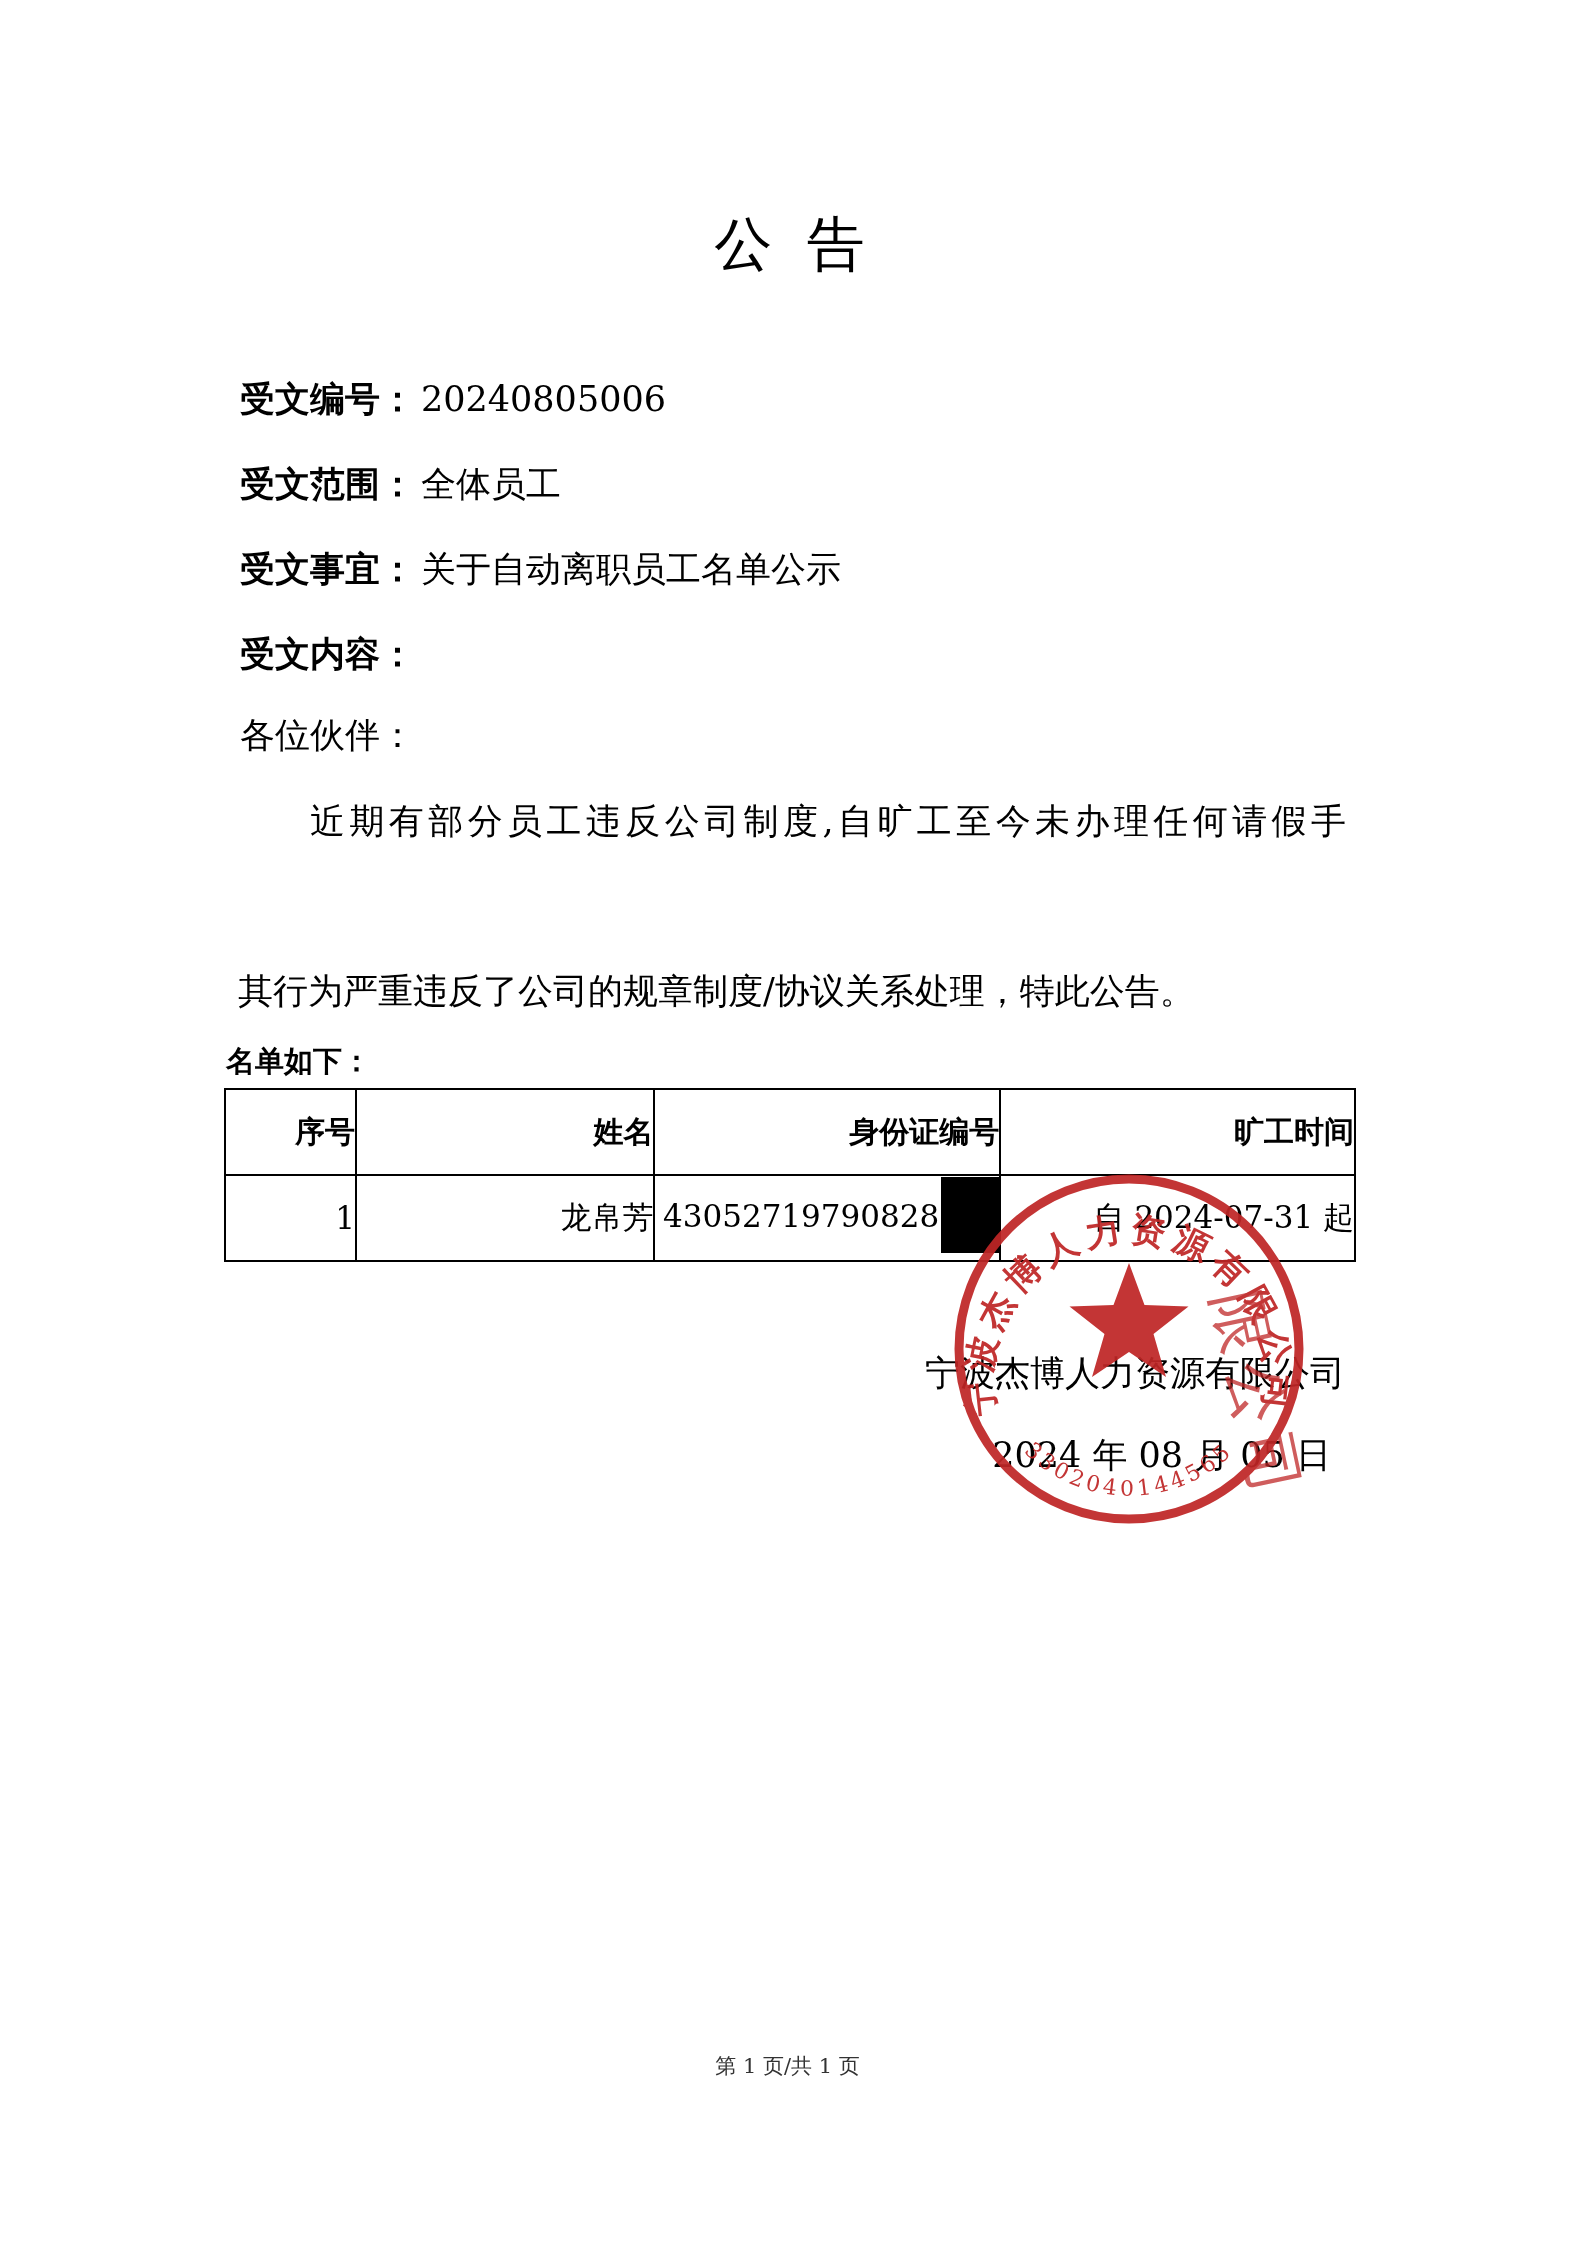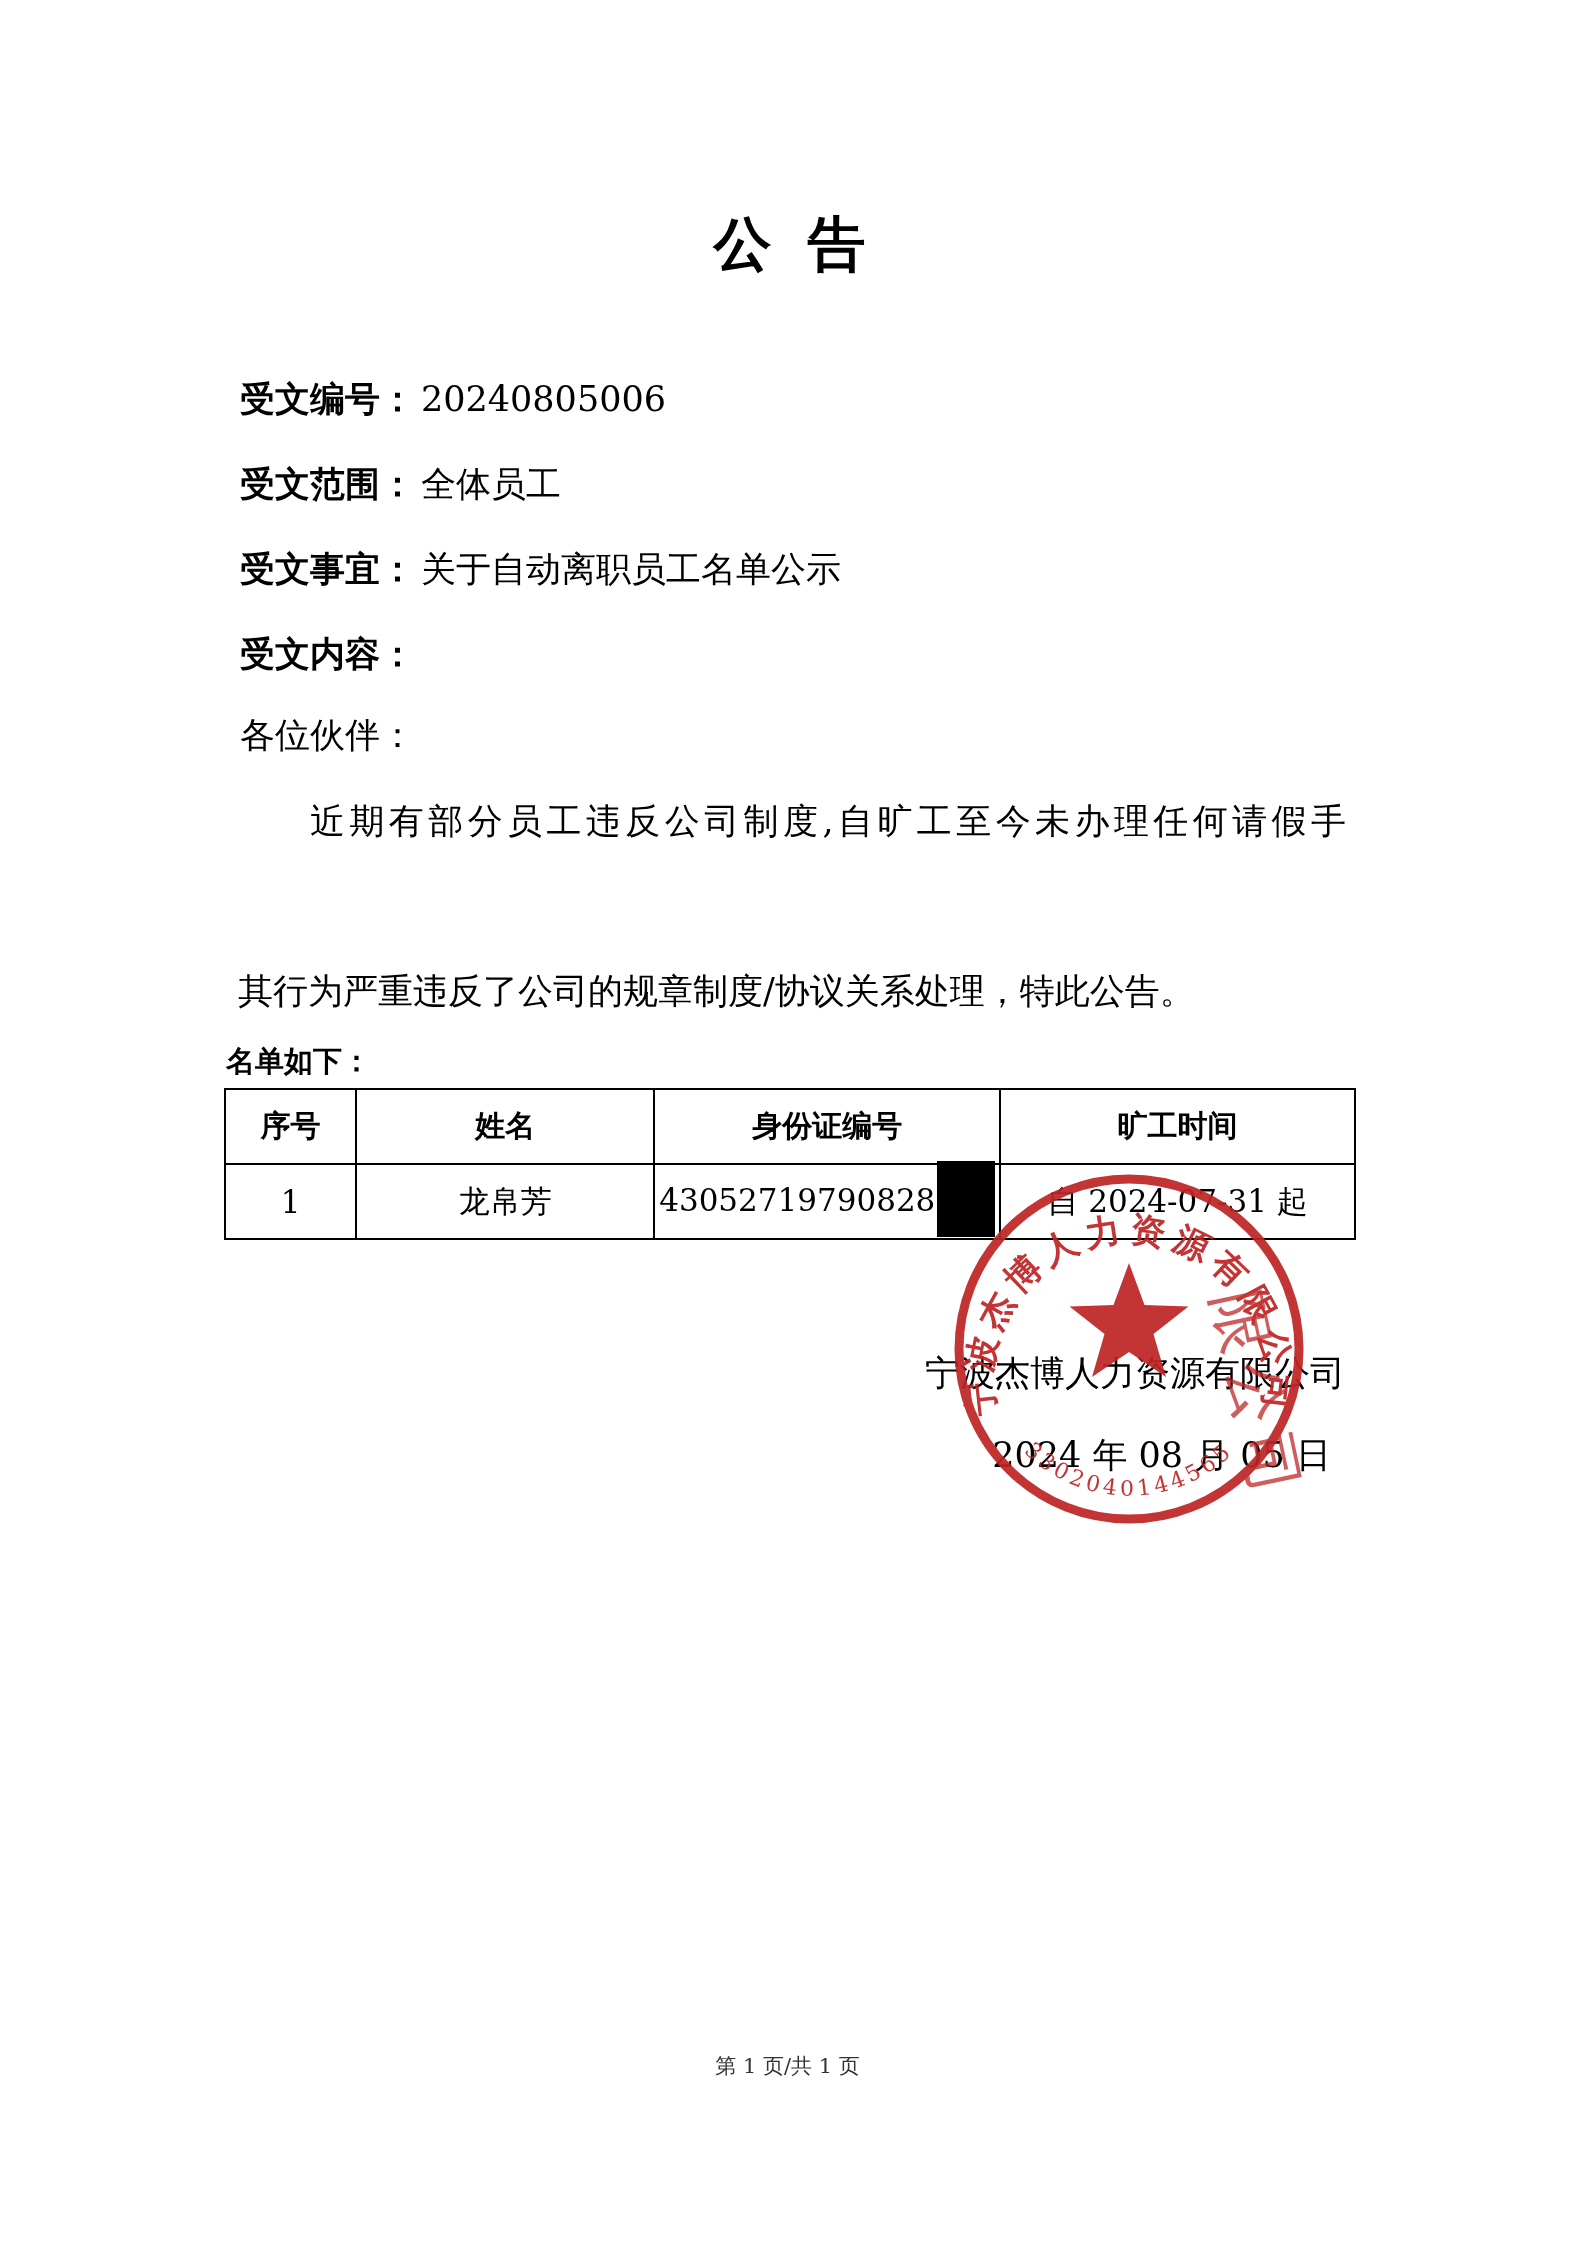--- a/index.html
+++ b/index.html
@@ -13,21 +13,21 @@
     width:1587px;
     height:2245px;
     background:#fff;
     overflow:hidden;
   }
   .doc-title {
     position:absolute;
     top:206px; left:0; right:0;
     text-align:center;
     font-size:58px;
-    font-weight:bold;
+    font-weight:normal;
     letter-spacing:8px;
   }
   .meta-line {
     position:absolute;
     left:240px;
     font-size:35px;
     white-space:nowrap;
   }
   .meta-line .lbl { font-weight:bold; }
   .meta-line .val { font-weight:normal; margin-left:6px; }
@@ -55,24 +55,24 @@
   }
   table.roster {
     position:absolute;
     left:224px; top:1088px;
     width:1132px;
     border-collapse:collapse;
     table-layout:fixed;
   }
   table.roster th, table.roster td {
     border:2px solid #000;
-    text-align:center;
+    text-align:right;
     vertical-align:middle;
     font-size:30px;
-    height:75px;
+    height:86px;
     overflow:visible;
   }
   table.roster th { font-weight:bold; }
   table.roster td { font-size:31px; }
   .col-seq  { width:11.6%; }
   .col-name { width:26.4%; }
   .col-id   { width:30.6%; }
   .col-time { width:31.4%; }
   .redact {
     display:inline-block;

